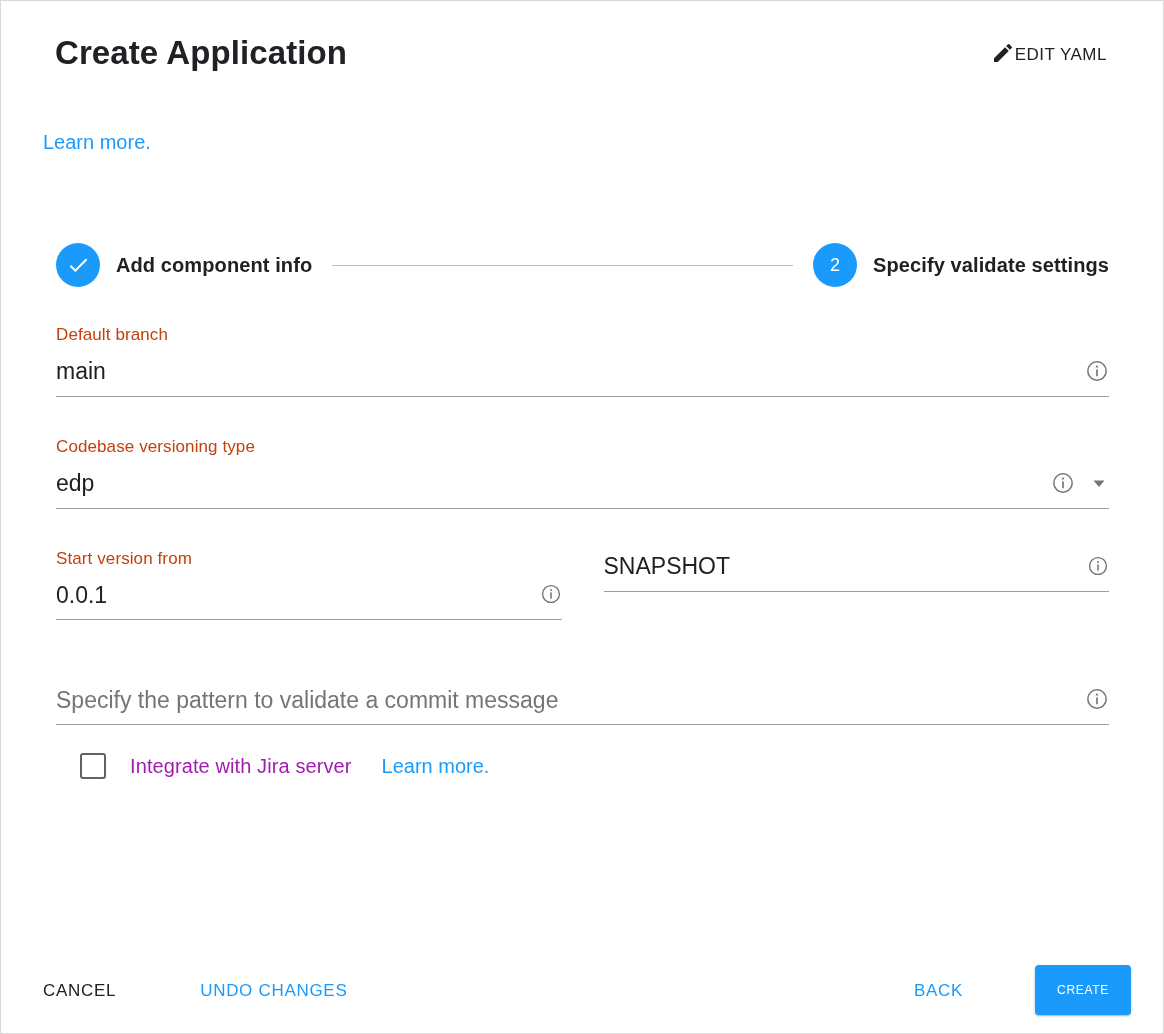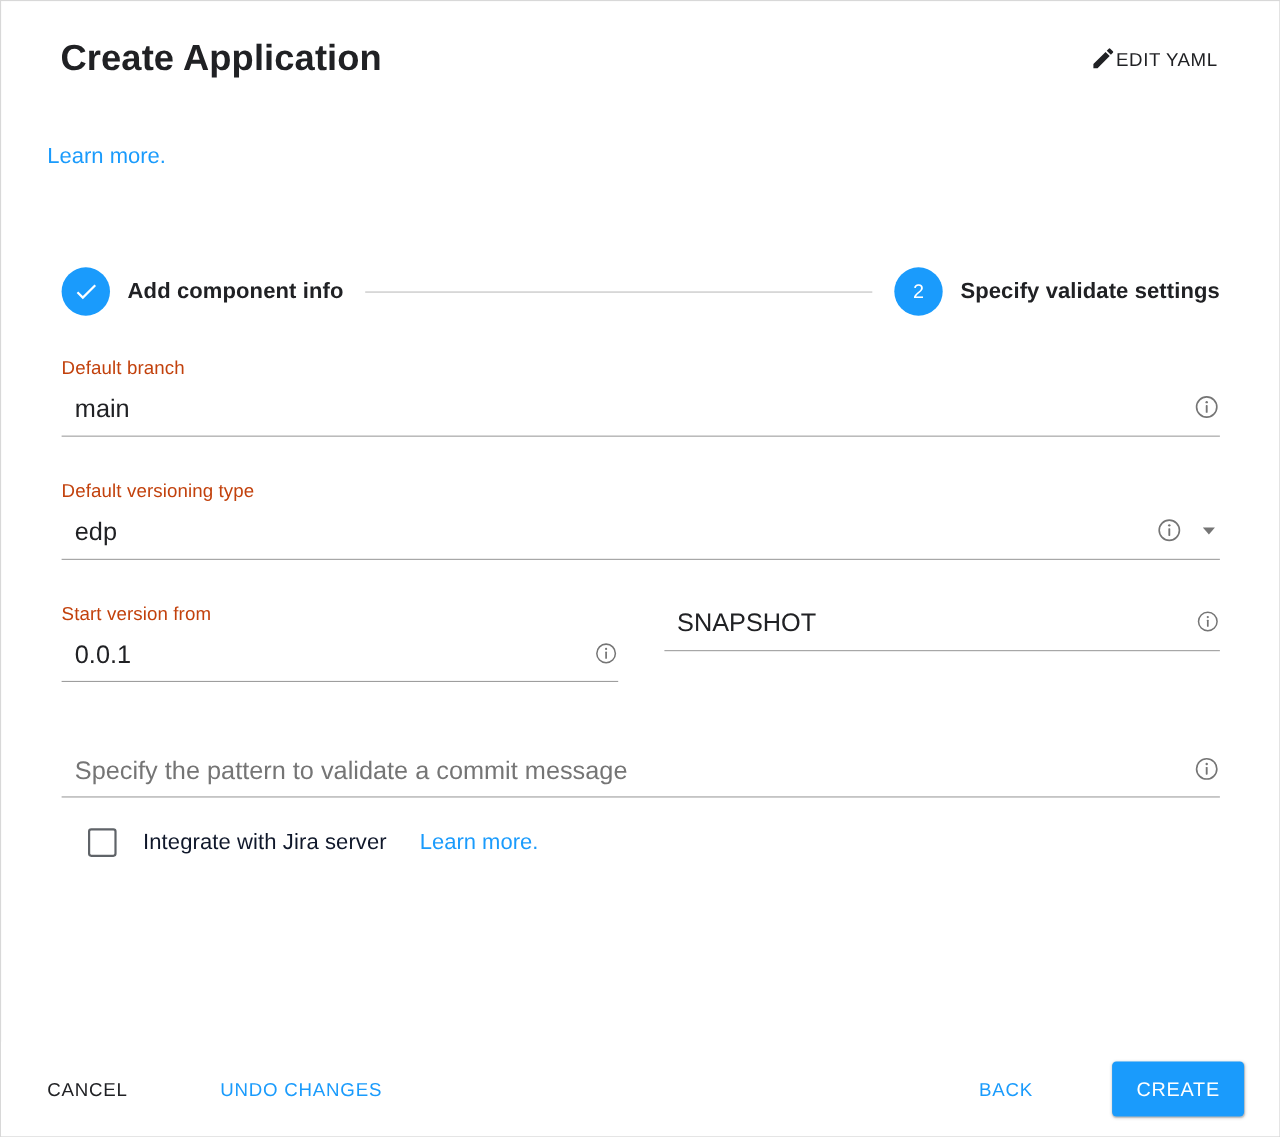--- a/index.html
+++ b/index.html
@@ -148,21 +148,20 @@
     flex: 1 1 auto;
     border: none;
     outline: none;
     background: transparent;
     font-family: inherit;
     font-size: 23px;
     color: #202124;
     padding: 0 0 4px 0;
     line-height: 1.2;
     min-width: 0;
-    margin-left: 12px;
   }
   .field-input::placeholder {
     color: #757575;
     opacity: 1;
   }
   .field-adorn {
     display: flex;
     align-items: center;
     gap: 14px;
     padding-left: 12px;
@@ -202,21 +201,21 @@
     height: 26px;
     border: 2px solid #5f6368;
     border-radius: 3px;
     box-sizing: border-box;
     background: #ffffff;
     cursor: pointer;
     flex: 0 0 auto;
   }
   .checkbox-label {
     font-size: 20px;
-    color: #0f172a;
+    color: #a21caf;
     margin-left: 24px;
     letter-spacing: 0.1px;
     cursor: pointer;
     white-space: nowrap;
   }
   .checkbox-learn-more {
     font-size: 20px;
     color: #1a9bfc;
     margin-left: 30px;
     text-decoration: none;
@@ -256,21 +255,21 @@
   .text-btn.dark { color: #202124; }
   .text-btn.blue { color: #1a9bfc; }
   .btn-cancel { margin-right: 16px; }
   .btn-back { margin-right: 18px; }
   .filled-btn {
     background: #1a9bfc;
     color: #ffffff;
     border: none;
     border-radius: 4px;
     font-family: inherit;
-    font-size: 18px;
+    font-size: 12px;
     font-weight: 500;
     letter-spacing: 0.7px;
     padding: 0 22px;
     height: 50px;
     cursor: pointer;
     box-shadow: 0 1px 3px rgba(0,0,0,0.22), 0 1px 1px rgba(0,0,0,0.12);
   }
 </style>
 </head>
 <body>
@@ -323,21 +322,21 @@
               <rect x="11.15" y="10.2" width="1.7" height="7.1" rx="0.6" fill="#757575"></rect>
             </svg>
           </span>
         </span>
       </div>
     </div>
 
     <div class="spacer-38"></div>
 
     <div class="field">
-      <label class="field-label">Default versioning type</label>
+      <label class="field-label">Codebase versioning type</label>
       <div class="field-input-row">
         <input class="field-input" type="text" readonly="" value="edp" style="">
         <span class="field-adorn">
           <span class="info-icon">
             <svg width="24" height="24" viewBox="0 0 24 24" aria-hidden="true">
               <circle cx="12" cy="12" r="9.2" fill="none" stroke="#757575" stroke-width="1.5"></circle>
               <circle cx="12" cy="7.6" r="1.1" fill="#757575"></circle>
               <rect x="11.15" y="10.2" width="1.7" height="7.1" rx="0.6" fill="#757575"></rect>
             </svg>
           </span>

